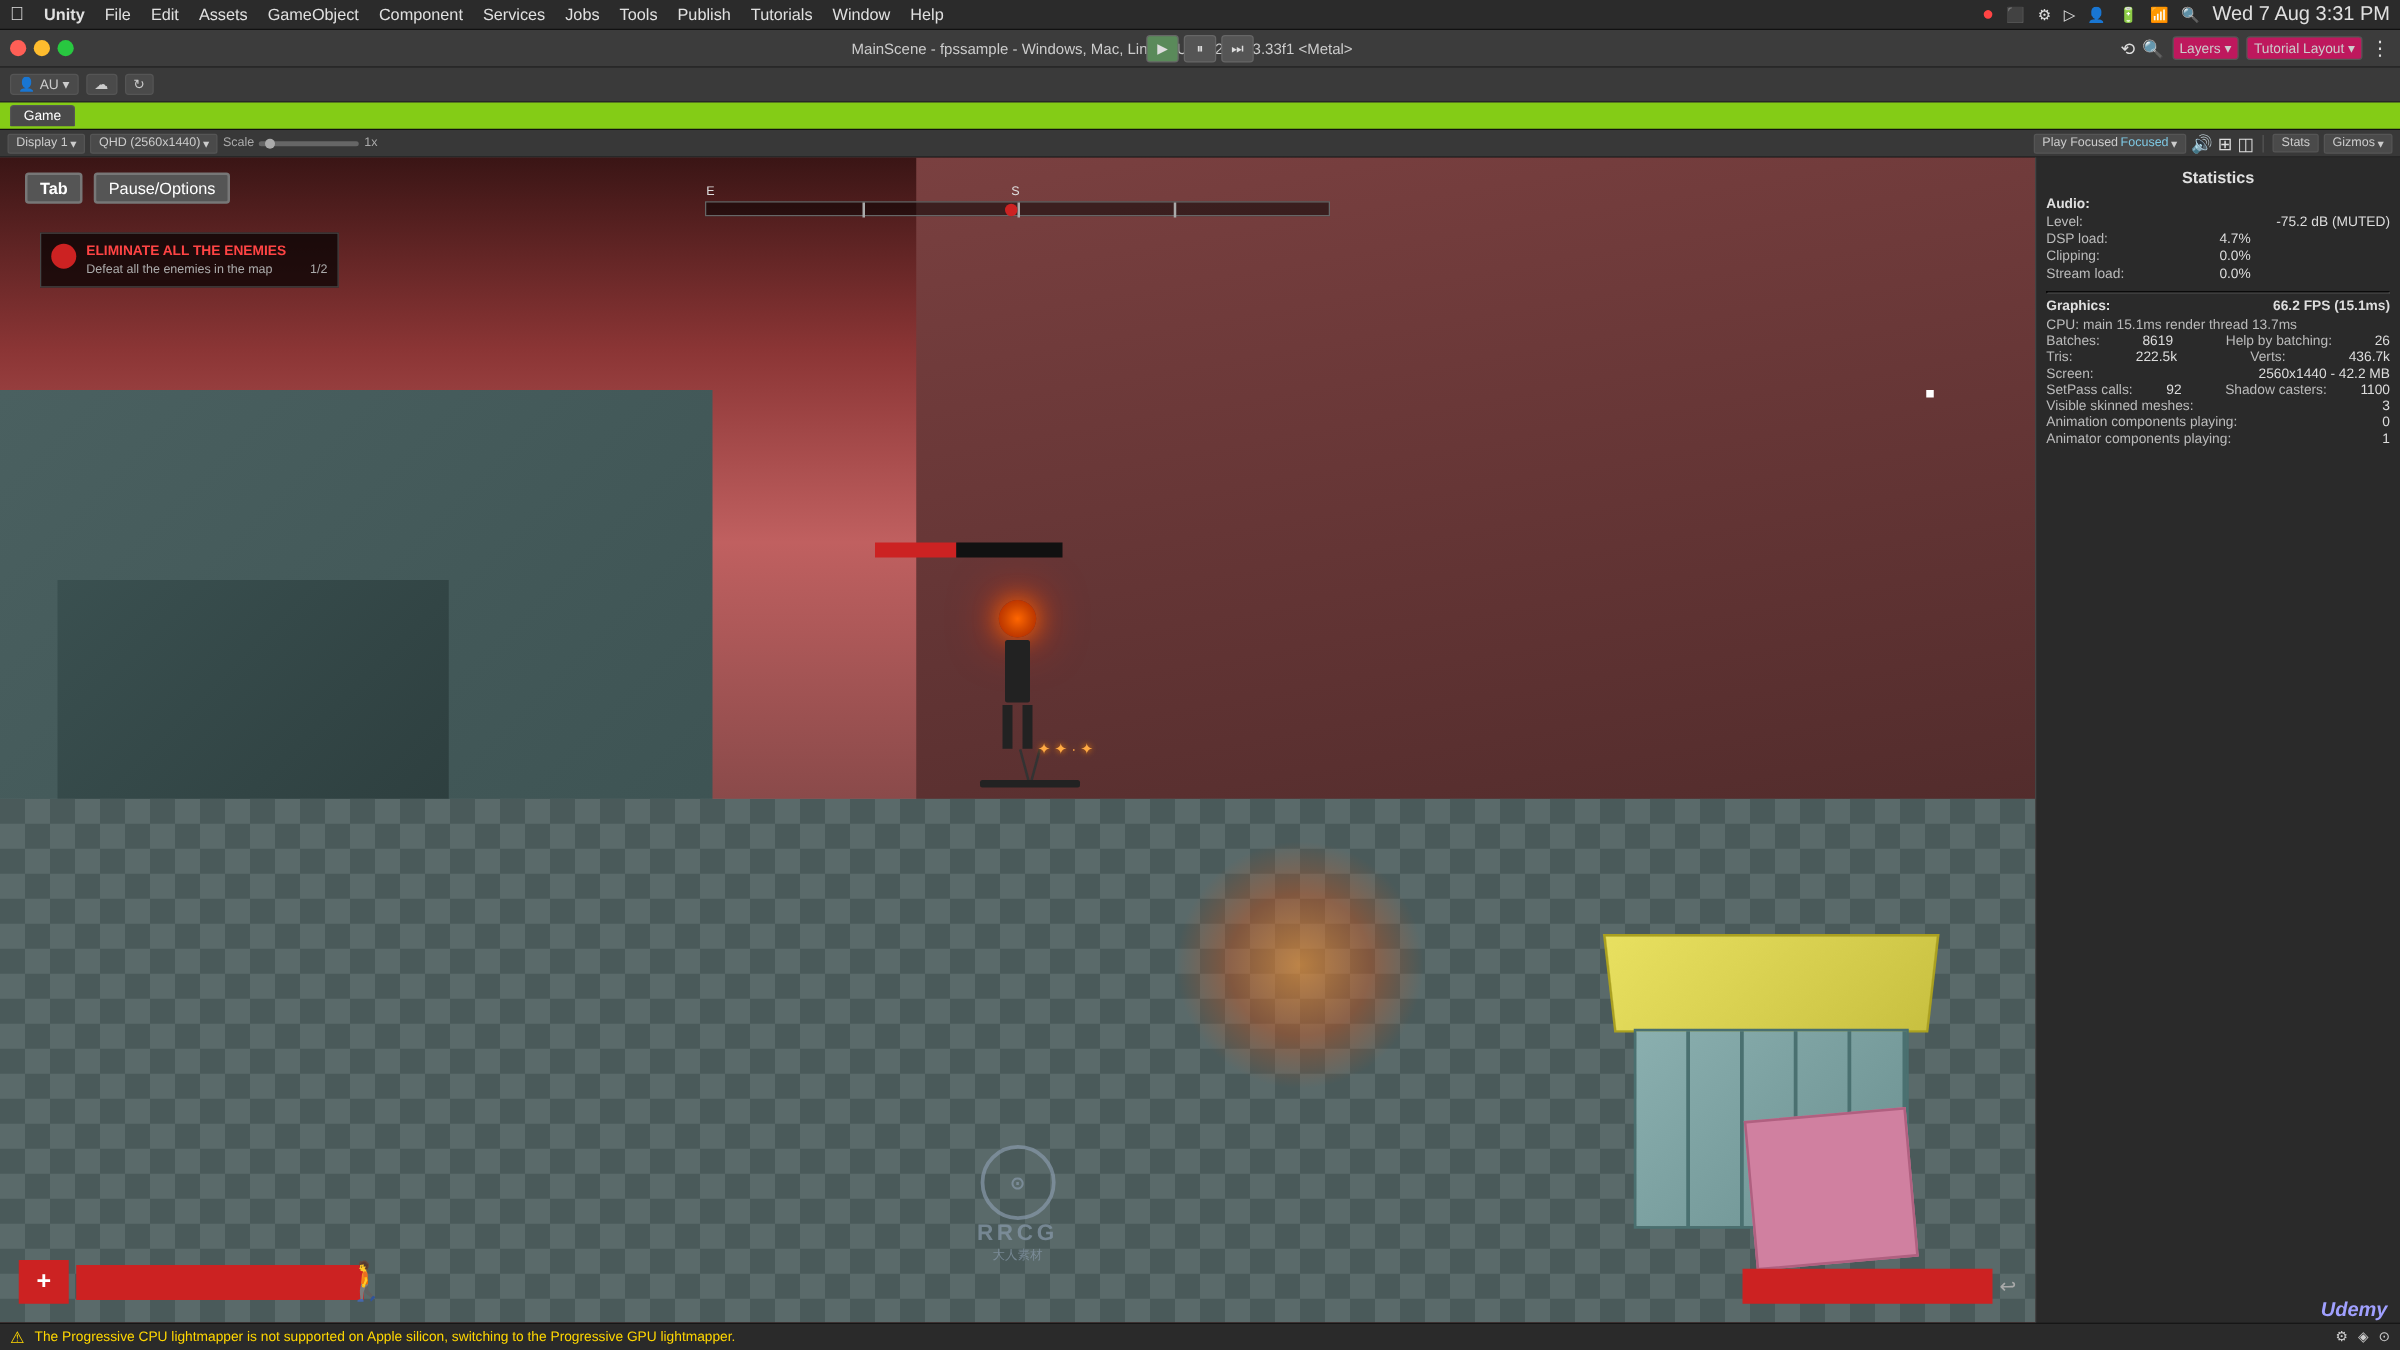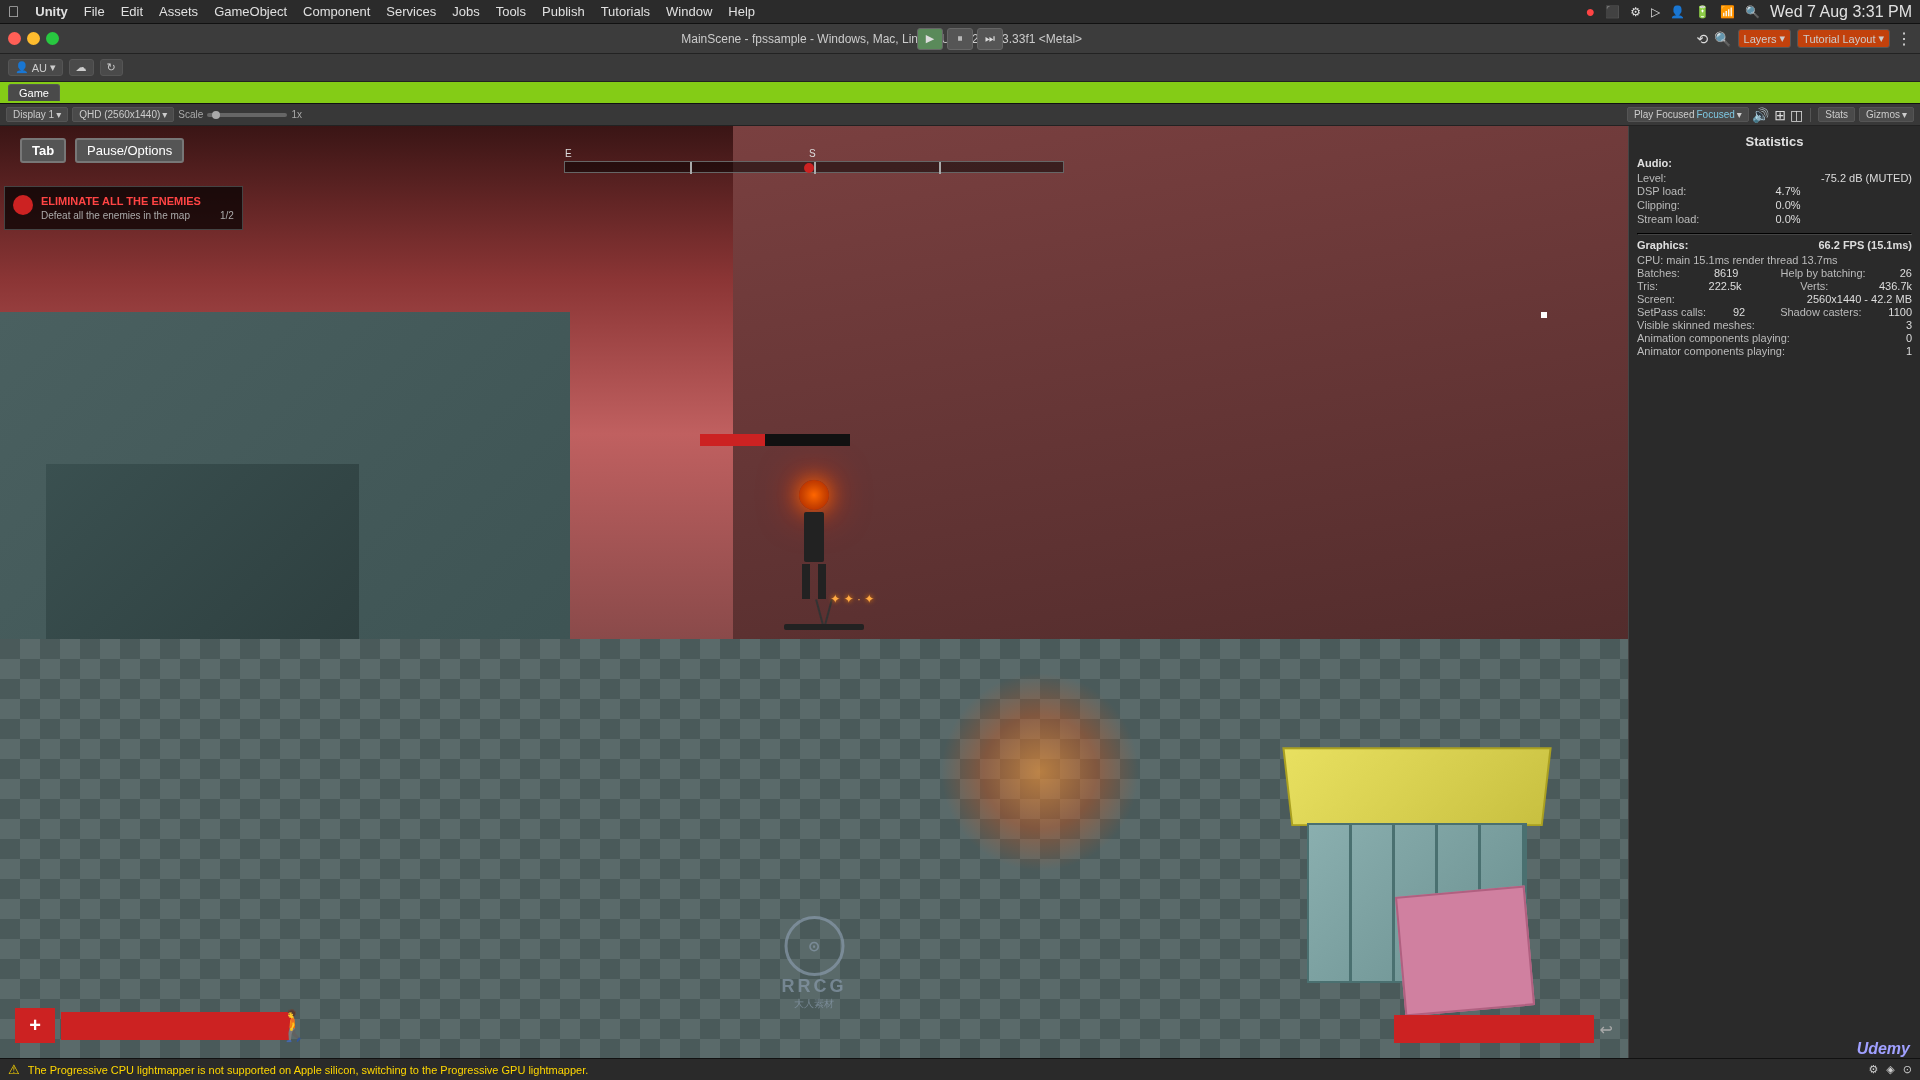--- a/index.html
+++ b/index.html
@@ -77,21 +77,21 @@
     }
     .play-btn.active { background: #5a8a5a; }
     #toolbar .right-toolbar {
       margin-left: auto;
       display: flex;
       align-items: center;
       gap: 6px;
     }
     .layers-dropdown {
       display: flex; align-items: center; gap: 3px;
-      background: #c2410c; border: 1px solid #555; border-radius: 3px;
+      background: #be185d; border: 1px solid #555; border-radius: 3px;
       padding: 2px 5px; cursor: pointer; font-size: 11px; color: #ccc;
     }
 
     
     #toolbar2 {
       height: 28px;
       background: #3a3a3a;
       display: flex;
       align-items: center;
       padding: 0 8px;
@@ -362,21 +362,21 @@
       width: 100%; height: 12px;
       background: rgba(0,0,0,0.5);
       border: 1px solid #666;
       position: relative;
       top: 5px;
     }
 
     
     .ui-quest {
       position: absolute;
-      top: 60px; left: 4px;
+      top: 60px; left: 32px;
       background: rgba(0,0,0,0.7);
       border: 1px solid #444;
       padding: 8px;
       min-width: 220px;
       display: flex; gap: 8px; align-items: flex-start;
     }
     .quest-icon {
       width: 20px; height: 20px;
       background: #cc2222;
       border-radius: 50%;

